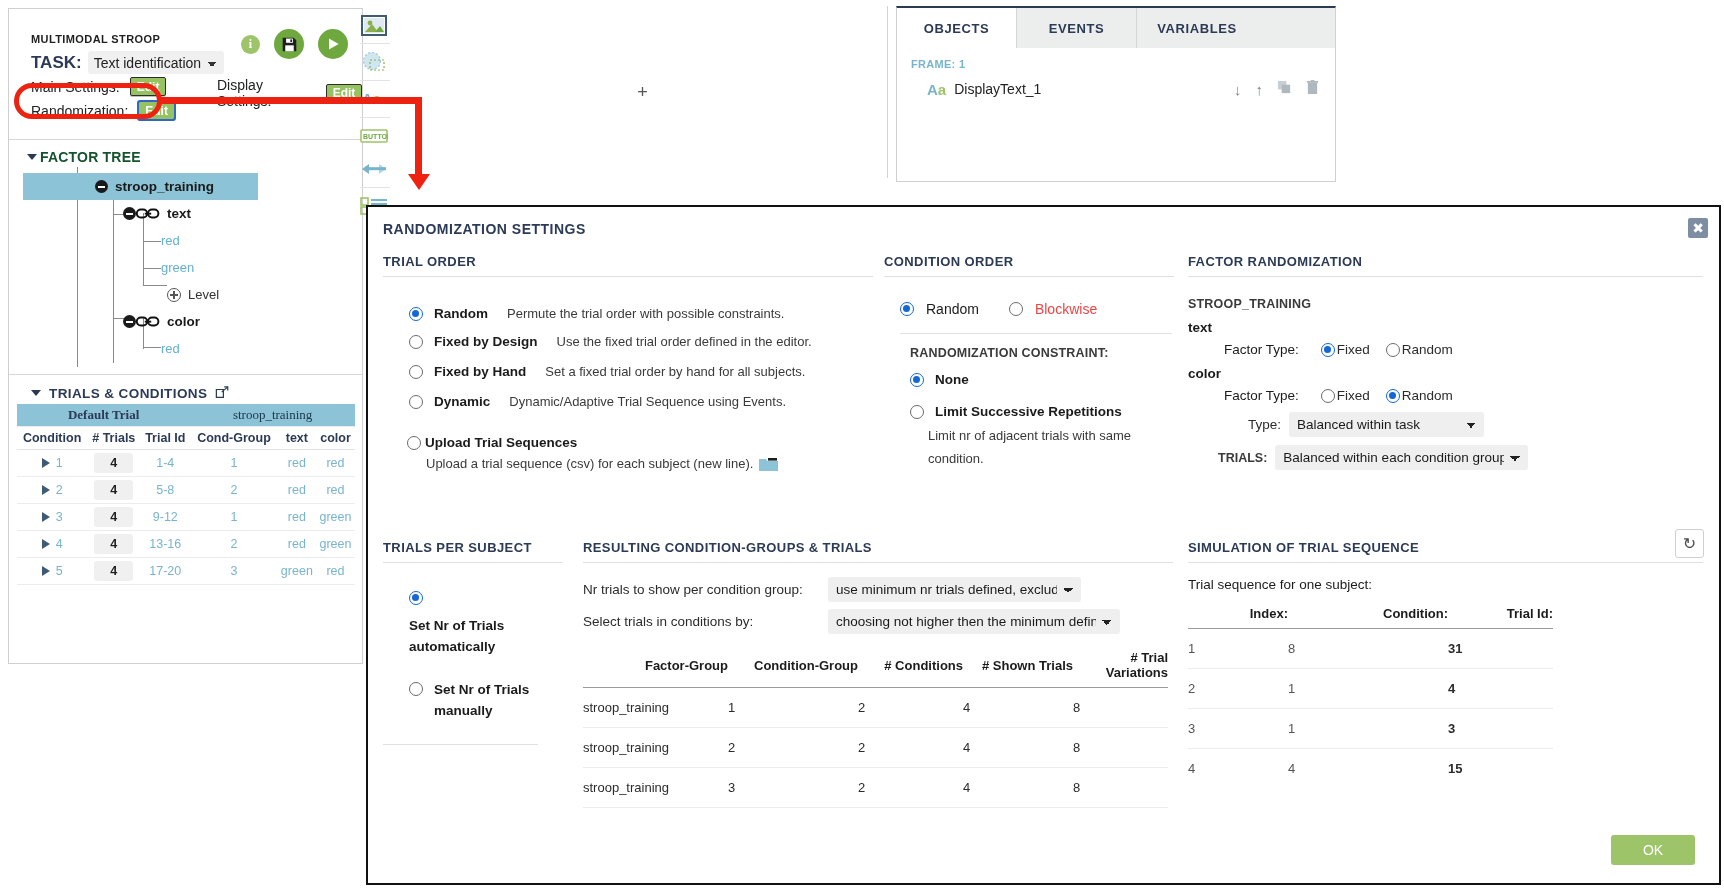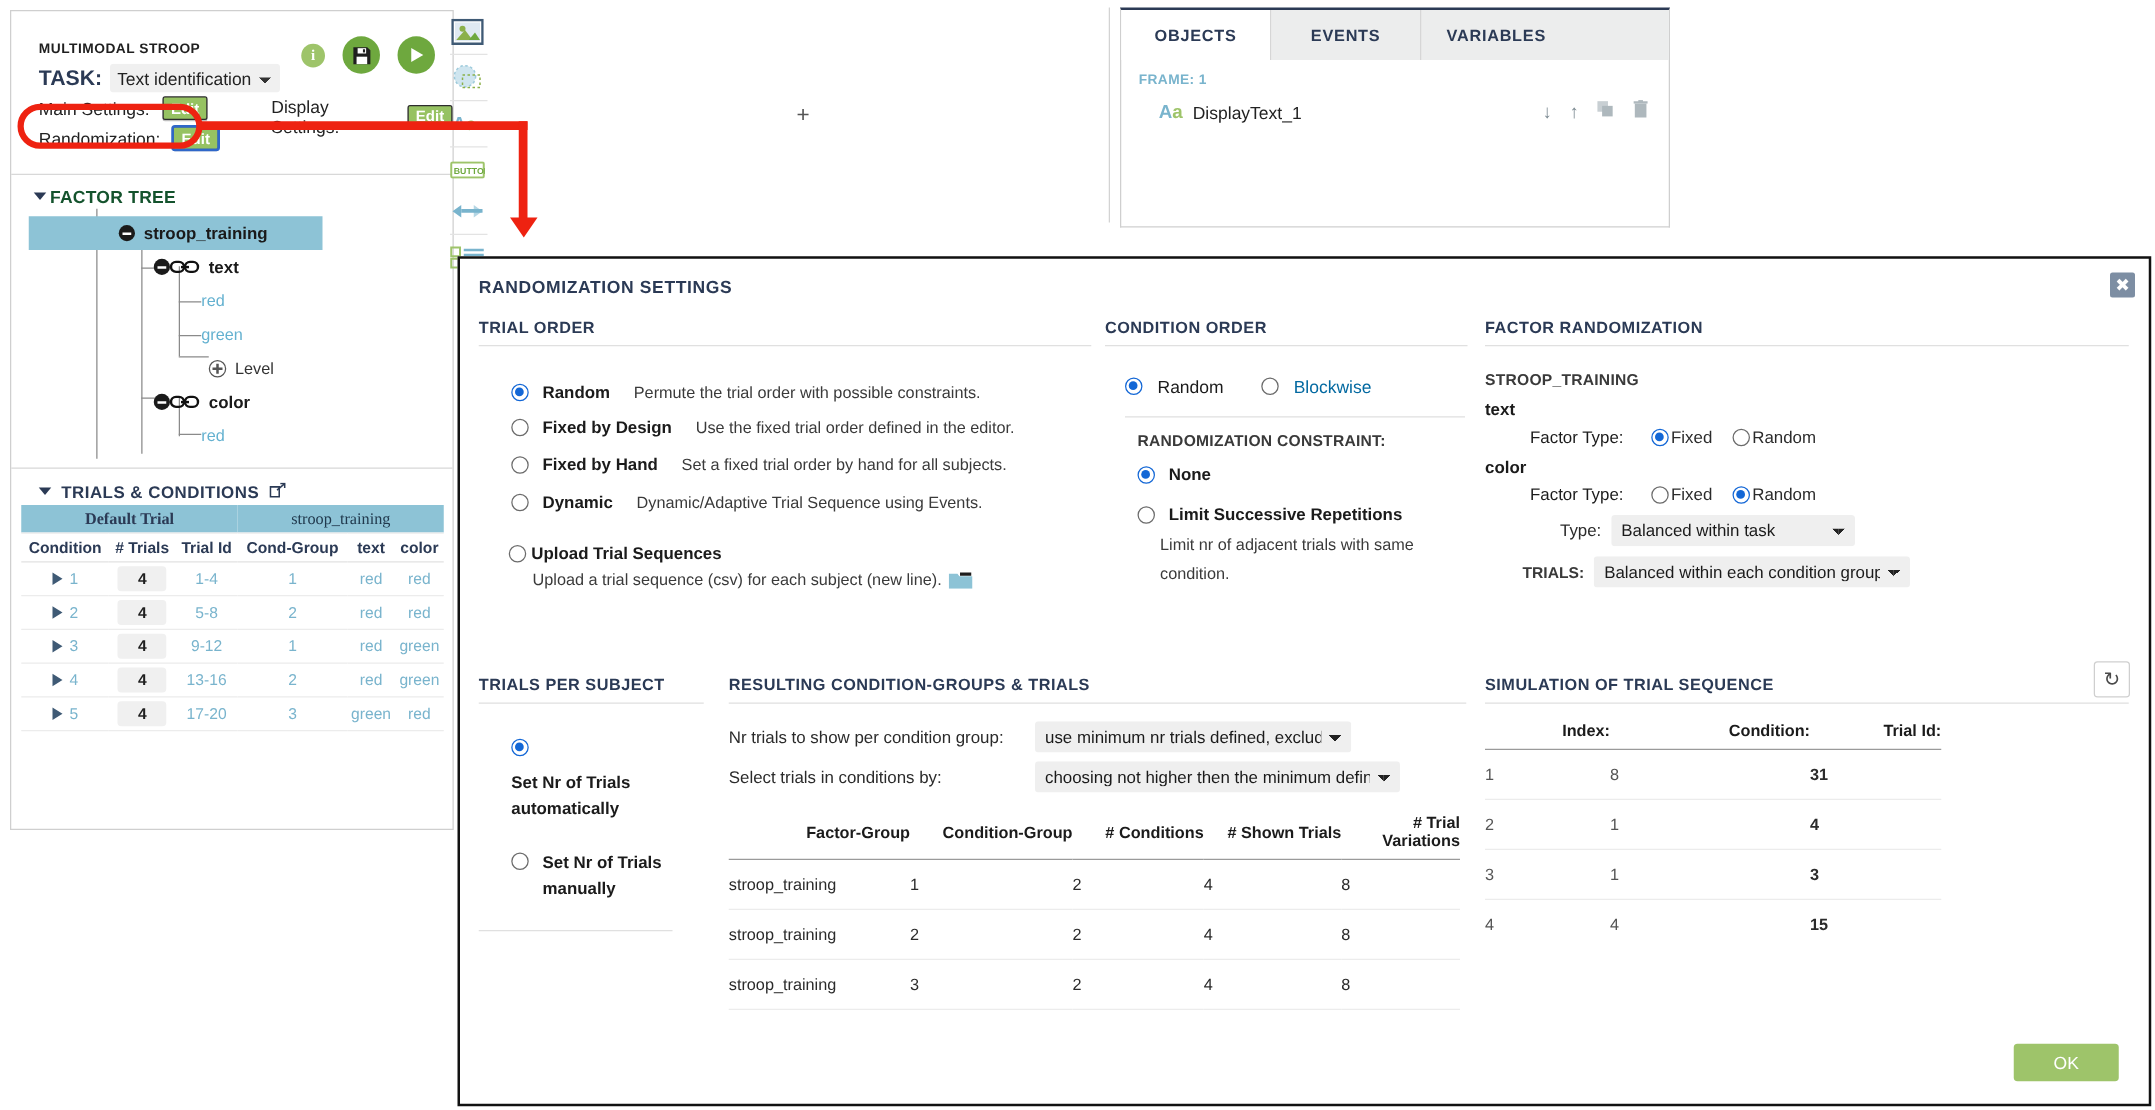--- a/index.html
+++ b/index.html
@@ -521,21 +521,21 @@
   </div>
 
   <div style="position:absolute;left:516px;top:47px;width:290px;">
     <div class="col-head">CONDITION ORDER</div>
     <div class="rule"></div>
 
     <div style="margin-top:24px;padding-left:16px;display:flex;align-items:center;gap:12px;">
       <span class="radio on"></span>
       <span style="font-size:14px;color:#1b1b1b">Random</span>
       <span class="radio" style="margin-left:18px"></span>
-      <span style="font-size:14px;color:#0369a1">Blockwise</span>
+      <span style="font-size:14px;color:#ef4444">Blockwise</span>
     </div>
 
     <div style="margin-top:16px;margin-left:16px;width:272px;height:1px;background:#e0e0e0;"></div>
 
     <div style="margin-top:12px;padding-left:26px;">
       <div style="font-size:12.5px;font-weight:bold;color:#3a3a3a;letter-spacing:.2px;margin-bottom:12px;">RANDOMIZATION CONSTRAINT:</div>
       <div class="opt" style="margin-bottom:17px">
         <span class="radio on"></span>
         <span class="opt-name">None</span>
       </div>
@@ -637,20 +637,21 @@
         <td>4</td>
         <td>8</td>
       </tr>
     </tbody>
       </table>
   </div>
 
   <div style="position:absolute;left:820px;top:333px;width:515px;">
     <div class="col-head">SIMULATION OF TRIAL SEQUENCE</div>
     <div class="rule"></div>
+    <div style="margin-top:14px;font-size:13.5px;color:#1b1b1b;">Trial sequence for one subject:</div>
 
     <table class="mtbl" style="width:365px;margin-top:10px;">
       <tbody>
           <tr>
         <th style="width:100px">Index:</th>
         <th style="width:160px">Condition:</th>
         <th>Trial Id:</th>
       </tr>
       <tr>
         <td style="color:#555">1</td>

